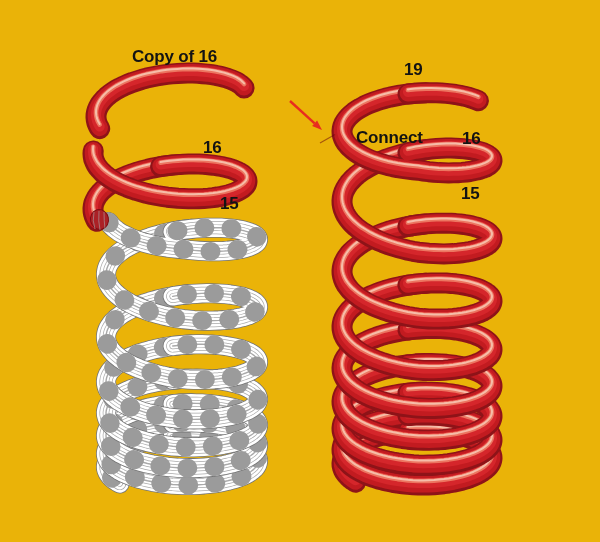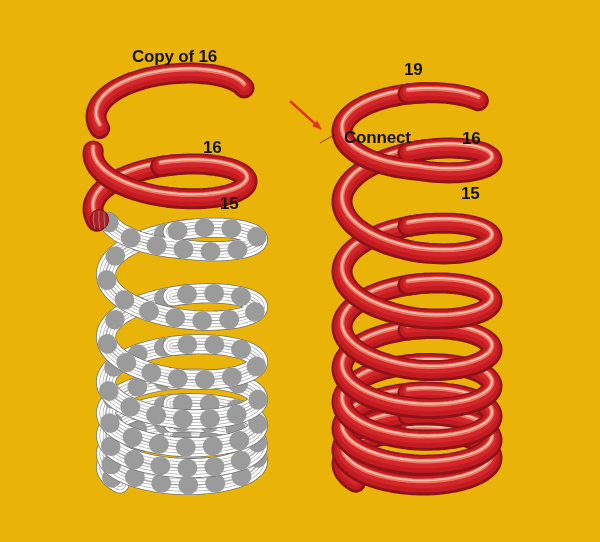--- a/index.html
+++ b/index.html
@@ -176,16 +176,16 @@
         <path d="M99,211 Q98,221 100,230" fill="none" stroke="#a9a9a9" stroke-width="0.8" opacity="0.75"></path>
         <path d="M104,212 Q104,221 105,229" fill="none" stroke="#a9a9a9" stroke-width="0.8" opacity="0.75"></path>
       </g>
   </svg>
 
   <div class="label" style="left:132px;top:48px">Copy of 16</div>
   <div class="label" style="left:203px;top:139px">16</div>
   <div class="label" style="left:220px;top:195px">15</div>
 
   <div class="label" style="left:404px;top:61px">19</div>
-  <div class="label" style="left:344px;top:129px">Connect</div>
+  <div class="label" style="left:356px;top:129px">Connect</div>
   <div class="label" style="left:462px;top:130px">16</div>
   <div class="label" style="left:461px;top:185px">15</div>
 </div>
 
 </body></html>

